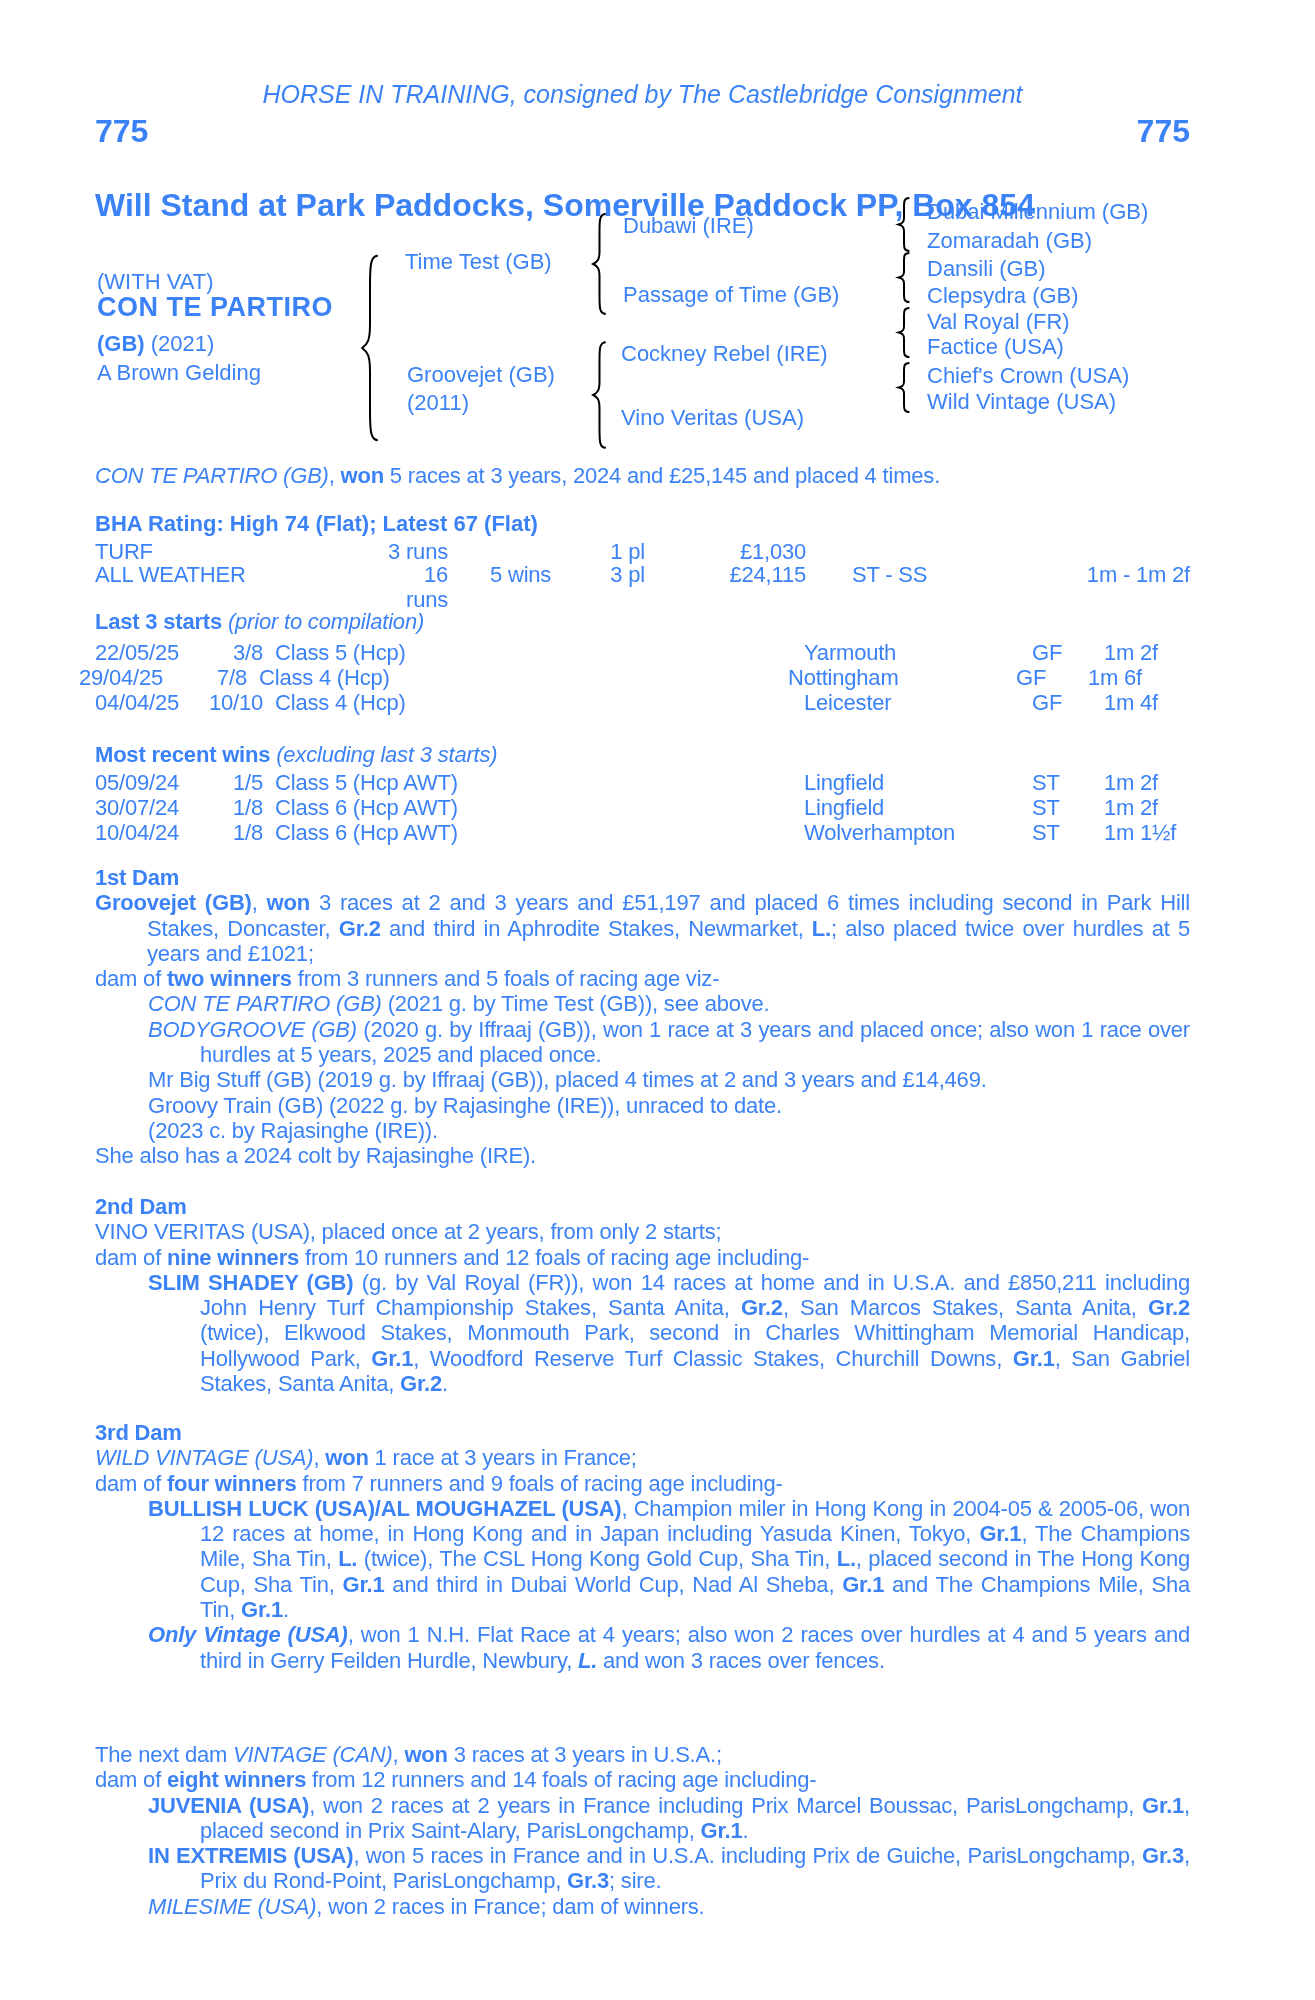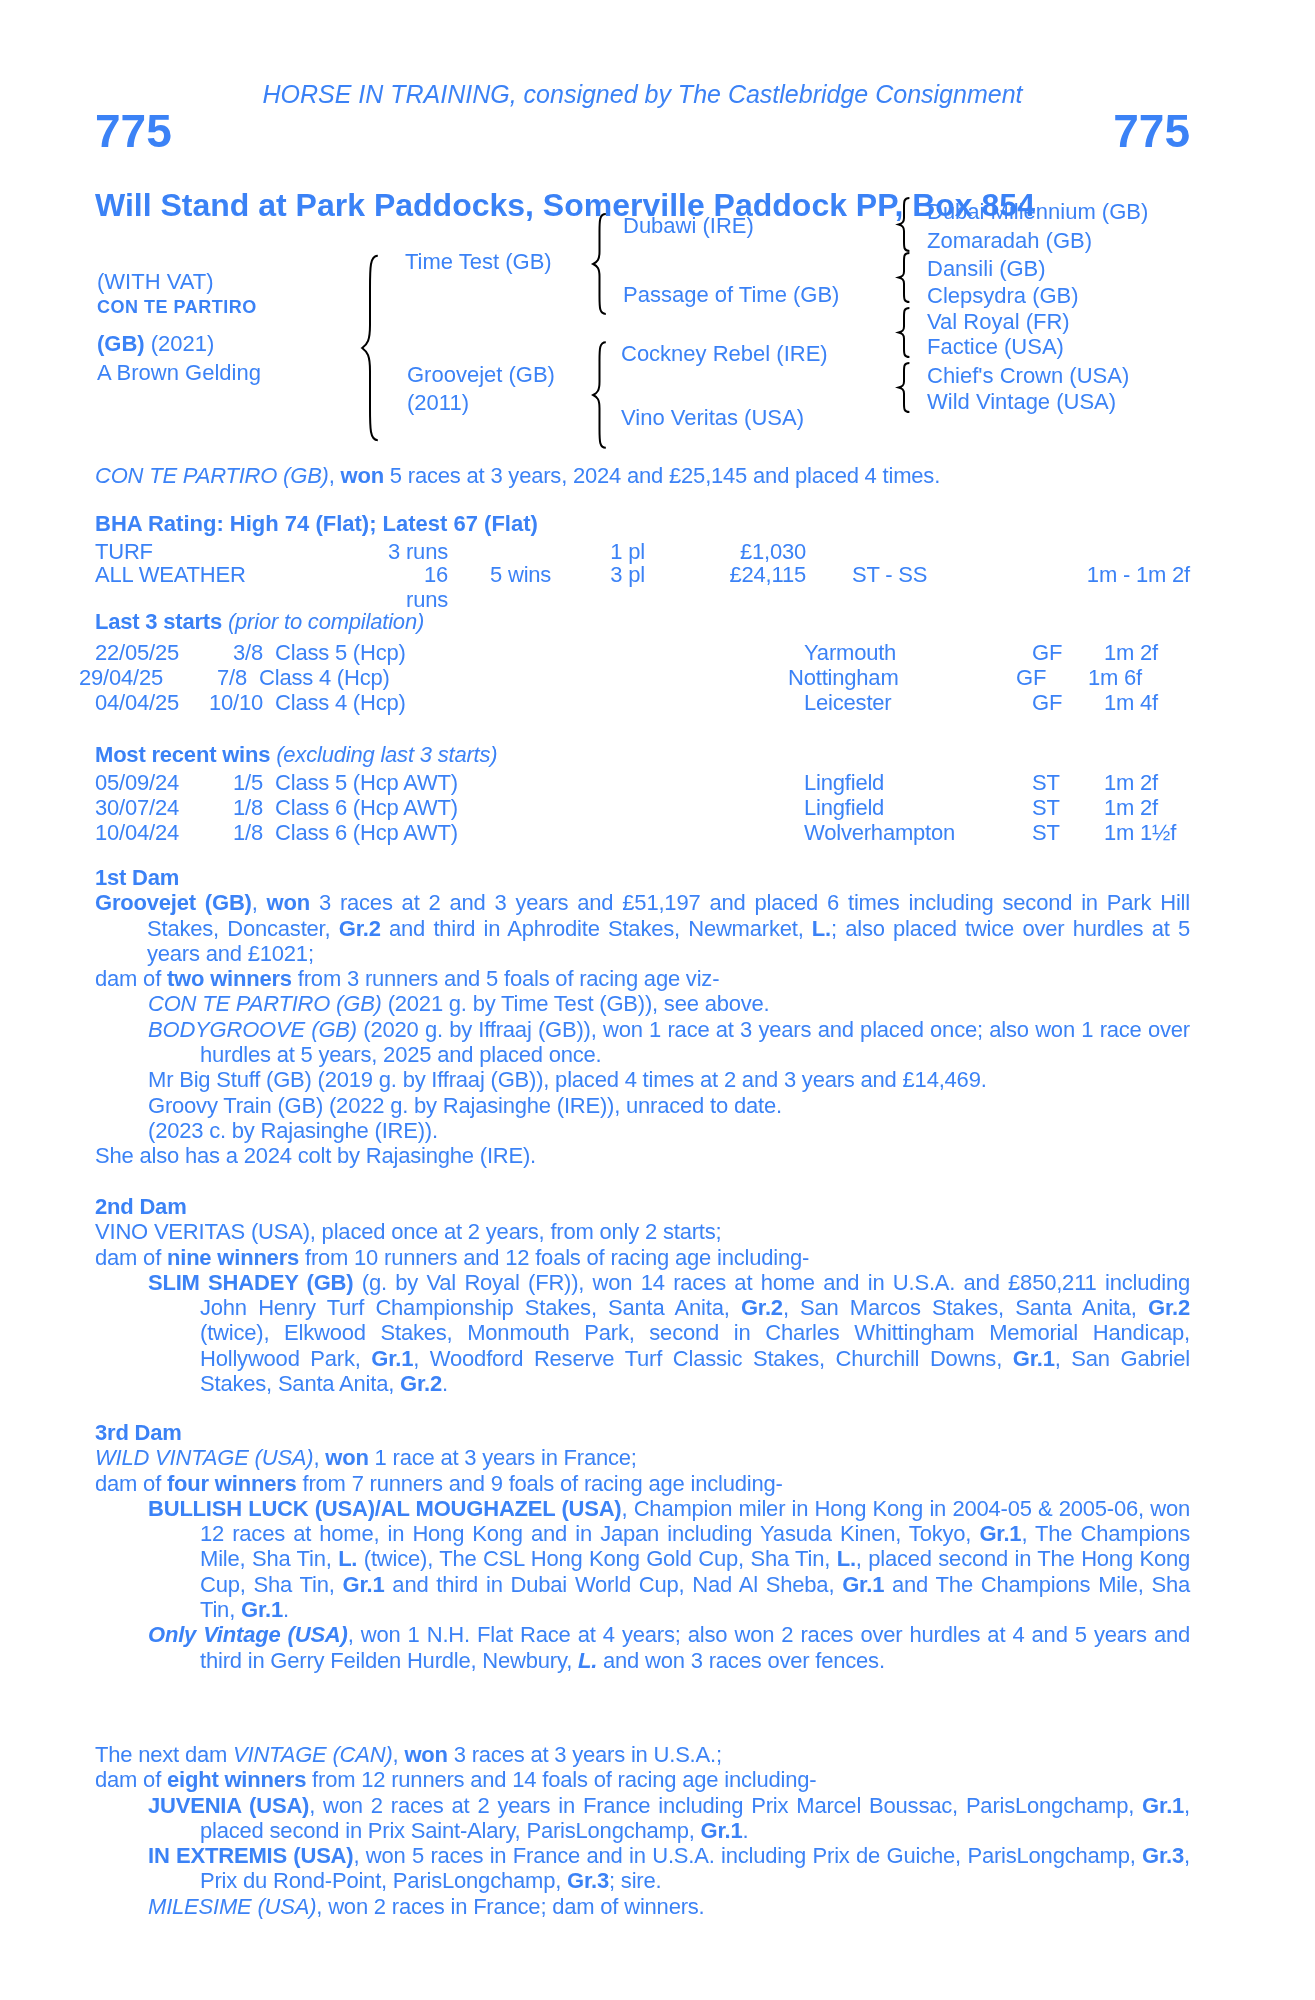--- a/index.html
+++ b/index.html
@@ -5,26 +5,26 @@
   html,body { margin:0; padding:0; background:#fff; }
   .page { position:relative; width:1315px; height:2000px; background:#ffffff;
           color:#3b82f6; font-family:"Liberation Sans", sans-serif; overflow:hidden; }
   .abs { position:absolute; }
   .b { font-weight:bold; }
   .i { font-style:italic; }
 
   .consign-title { left:95px; top:80px; width:1095px; text-align:center;
                    font-style:italic; font-size:25px; line-height:28px; }
   .lot-row { left:95px; top:108px; width:1095px; display:flex;
-             justify-content:space-between; font-weight:bold; font-size:46px; line-height:46px; }
+             justify-content:space-between; font-weight:bold; font-size:32px; line-height:46px; }
   .stand-line { left:95px; top:168px; width:1095px; font-weight:bold; font-size:32px; line-height:27px;margin-top:24px; }
 
   .pedigree { left:95px; top:195px; width:1095px; height:268px; }
   .pnode { position:absolute; font-size:22px; line-height:24px; white-space:nowrap; }
-  .subject-name { font-size:18px; font-weight:bold; letter-spacing:0.5px; }
+  .subject-name { font-size:27px; font-weight:bold; letter-spacing:0.5px; }
   .brace { position:absolute; }
   .brace svg { width:100%; height:100%; display:block; }
 
   .body-text { font-size:22px; line-height:25.3px; letter-spacing:-0.2px; }
   .sechead { font-weight:bold; font-size:22px; }
   .headnote { font-style:italic; font-weight:normal; }
 
   .statgrid { display:grid; grid-template-columns:285px 68px 117px 80px 161px 153px 1fr; }
   .statgrid .c-runs  { text-align:right; }
   .statgrid .c-wins  { padding-left:42px; }

